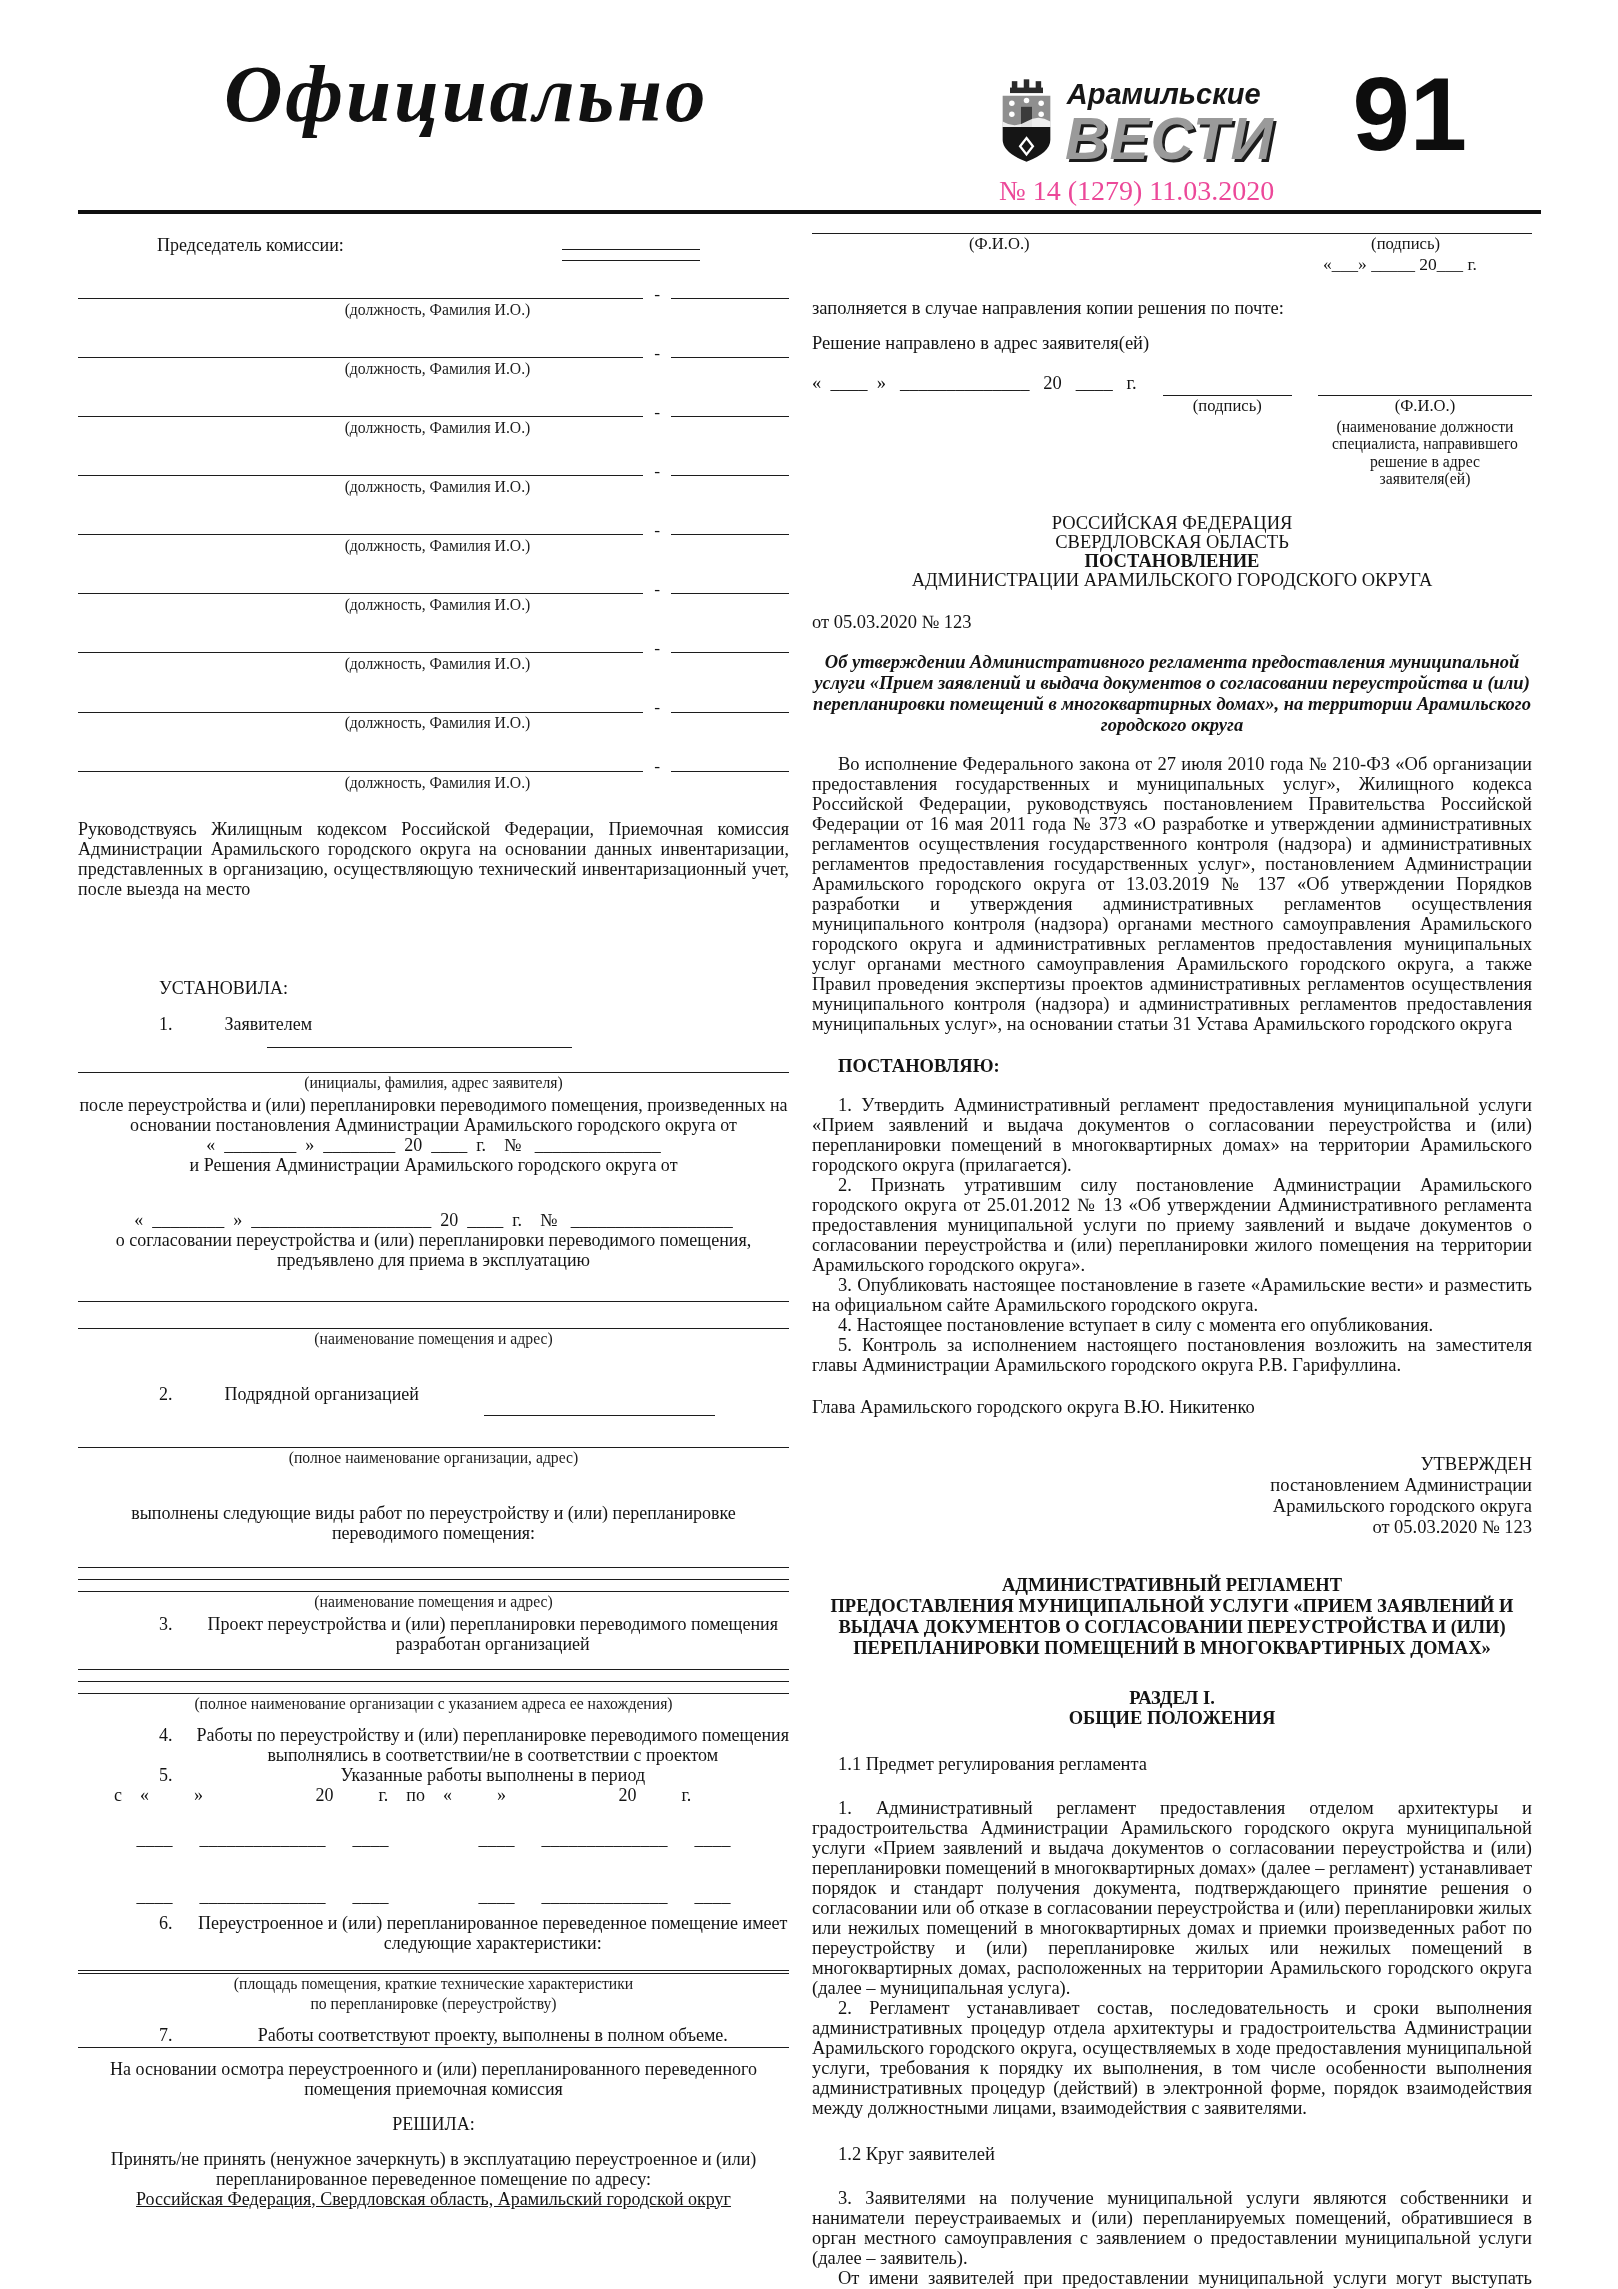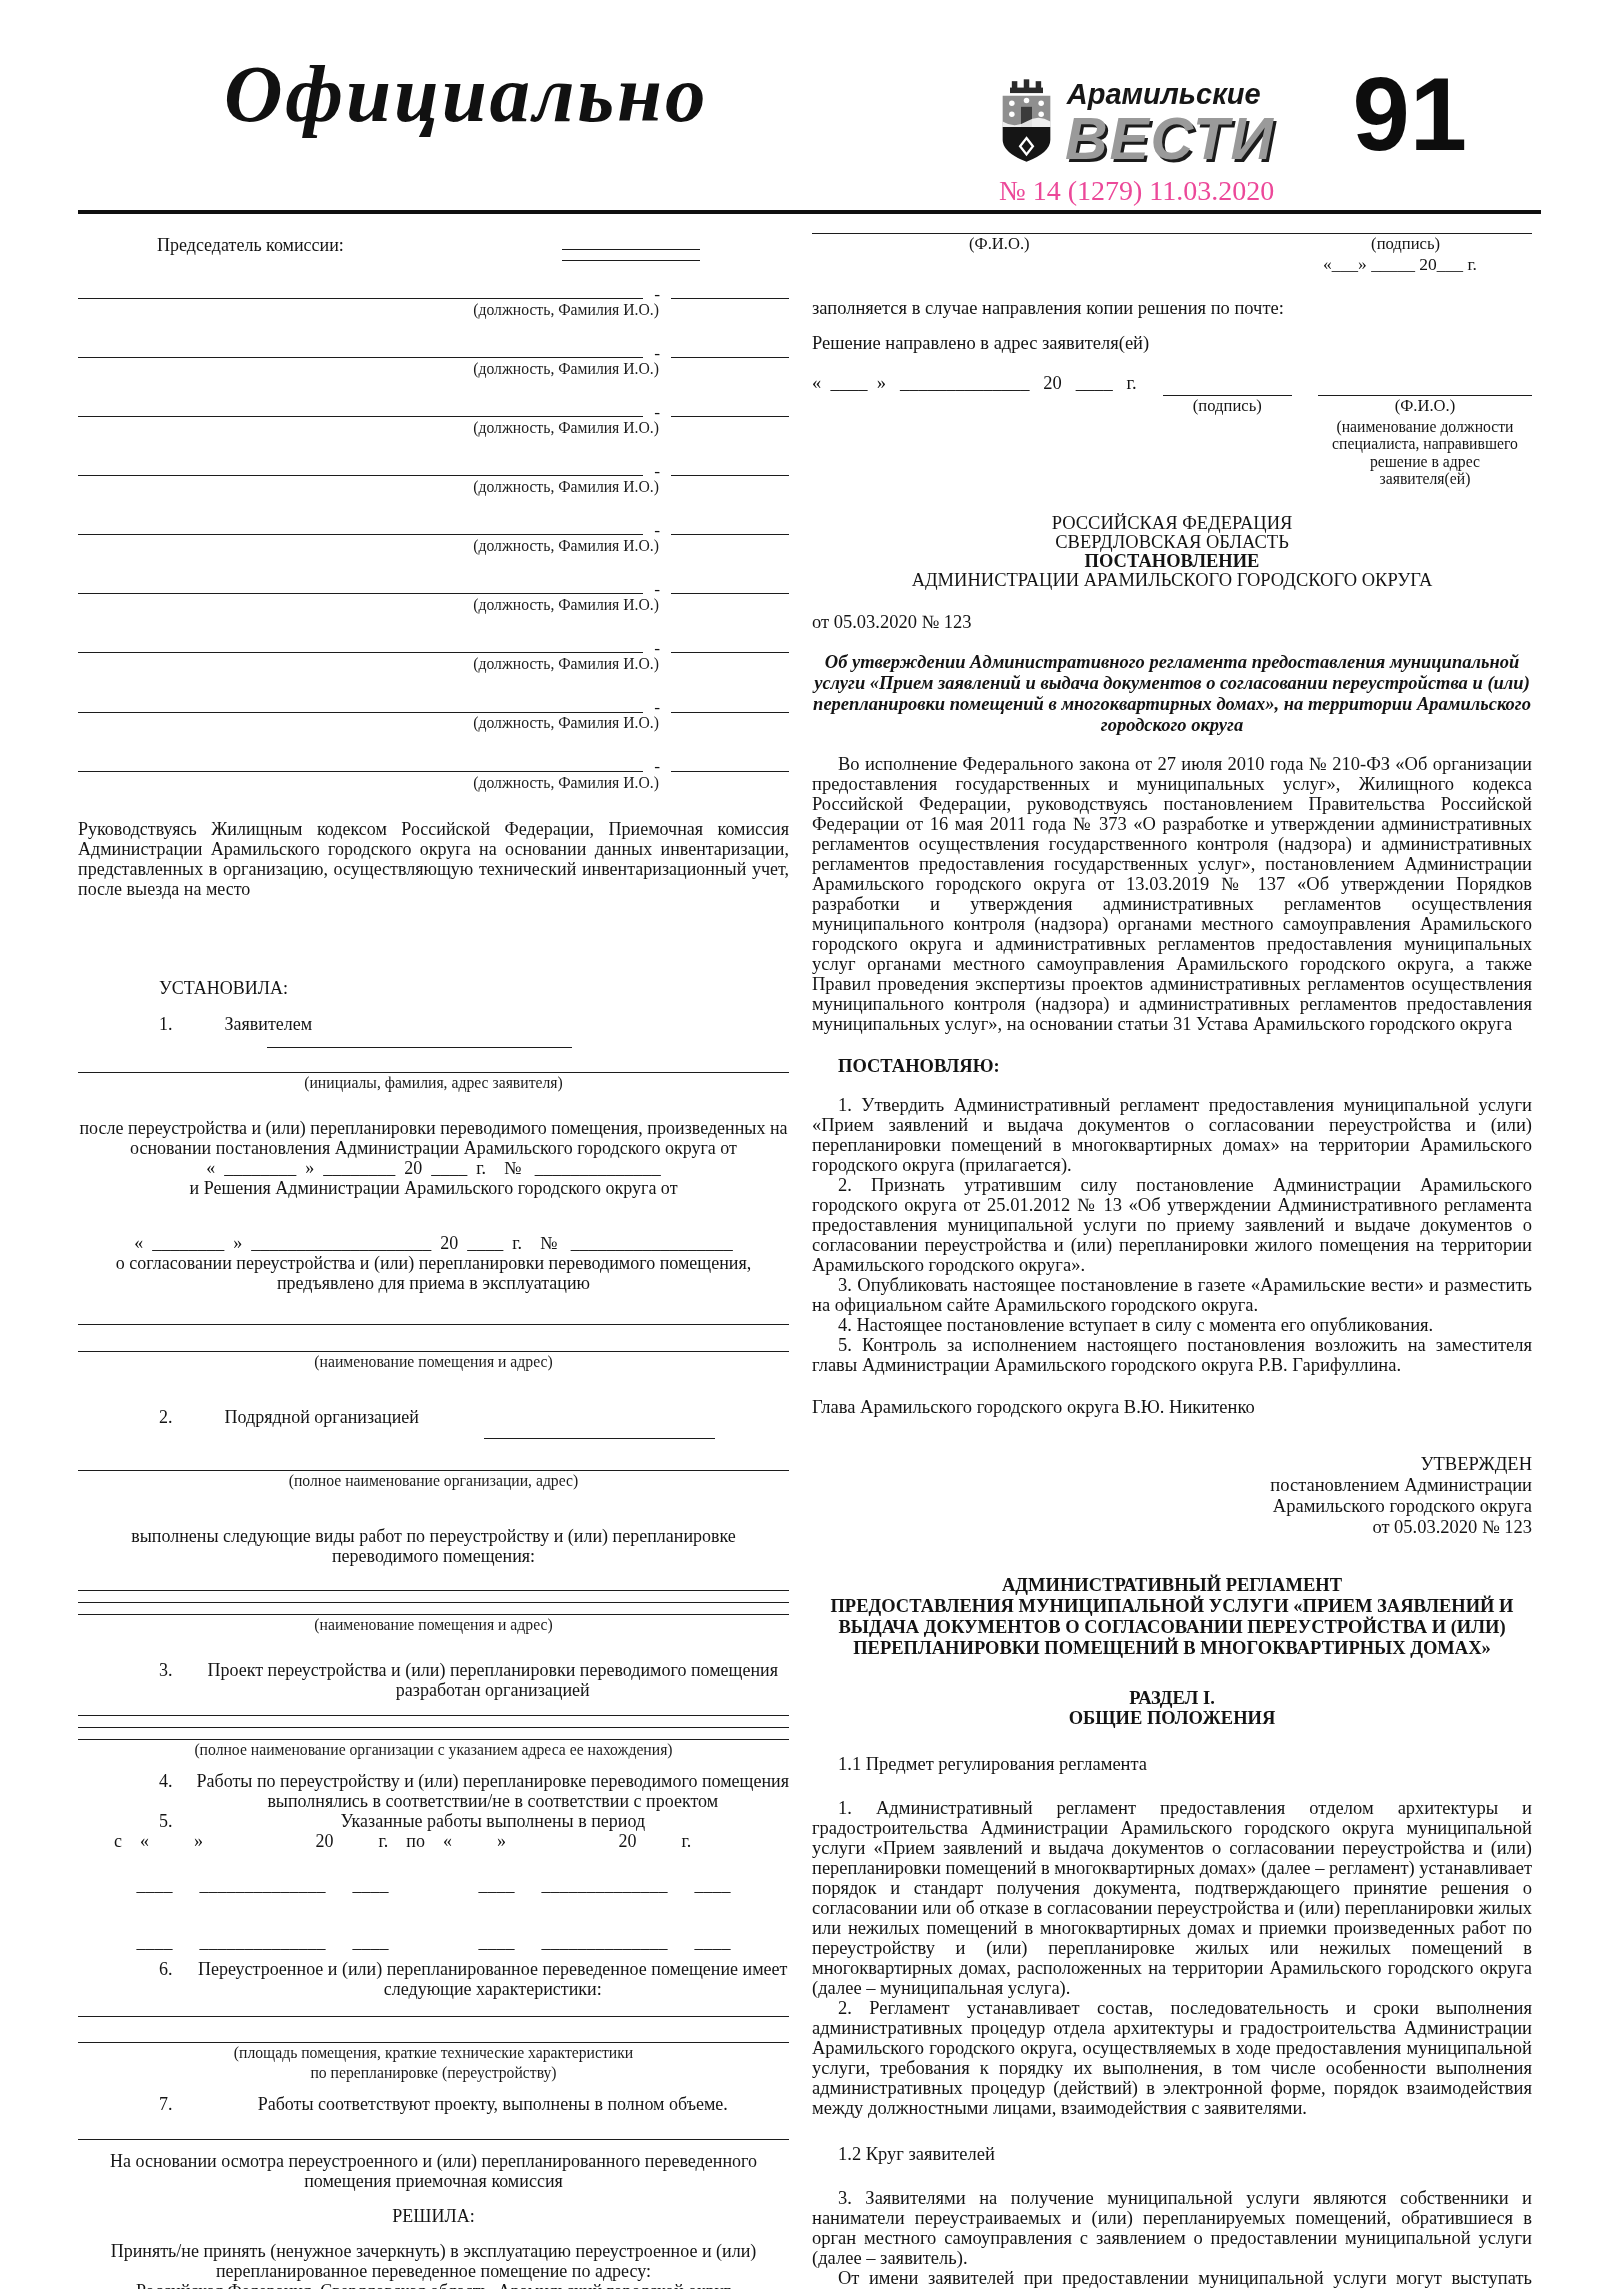--- a/index.html
+++ b/index.html
@@ -28,21 +28,21 @@
   .rule{border-top:1.4px solid #1c1c1c;height:0;}
   .hint{font-size:15.7px;color:#1c1c1c;}
   .chair-row{display:flex;justify-content:space-between;align-items:flex-start;padding-left:79px;margin-top:13px;}
   .chair-lines{width:138px;margin-right:89px;margin-top:3.7px;}
   .chair-lines .rule{margin-top:10px;}
   .mrow{margin-top:29px;}
   .sigline{display:flex;align-items:flex-end;gap:11px;}
   .llong{flex:1;border-bottom:1.4px solid #1c1c1c;height:1.8px;}
   .rdash{font-size:17.5px;line-height:9.2px;}
   .lshort{width:118px;border-bottom:1.4px solid #1c1c1c;height:1.8px;}
-  .hintrow{width:581px;text-align:right;padding-left:138px;box-sizing:border-box;margin-top:0.9px;}
+  .hintrow{width:581px;text-align:center;padding-left:138px;box-sizing:border-box;margin-top:0.9px;}
   .members-head{margin-top:22px;}
   .members-label-row{text-align:center;margin-top:1.8px;}
   .members-head .rule+{margin-top:3.7px;}
   .jpar{text-align:justify;margin:0;}
   .cpar{text-align:center;margin:0;}
   .formline{white-space:pre;text-align:center;}
   .item-row{display:flex;gap:52px;padding-left:81px;}
   .itemc{display:flex;gap:24px;}
   .itemc .num{padding-left:81px;}
   .itemc .txt{flex:1;text-align:center;}
@@ -67,21 +67,21 @@
   .bold{font-weight:700;}
   .doc-date{text-align:left;margin-top:22px;}
   .doc-title{font-weight:700;font-style:italic;text-align:center;margin-top:20px;line-height:21px;}
   .rp{margin:0;text-indent:26px;text-align:justify;}
   .resolve-h{font-weight:700;text-align:left;padding-left:26px;margin-top:22px;}
   .signature-line{text-align:left;margin-top:22px;}
   .approved{text-align:right;margin-top:37px;line-height:21px;}
   .reg-title{font-weight:700;text-align:center;margin-top:37px;line-height:21px;}
   .sec-head{font-weight:700;text-align:center;margin-top:29.5px;line-height:20px;}
   .sub-head{text-align:left;text-indent:26px;margin-top:26px;}
-  .mt8{margin-top:7.4px;} .mt12{margin-top:11px;} .mt14{margin-top:25px;} .mt16{margin-top:14.8px;}
+  .mt8{margin-top:7.4px;} .mt12{margin-top:11px;} .mt14{margin-top:2px;} .mt16{margin-top:14.8px;}
   .mt18{margin-top:16.6px;} .mt20{margin-top:18.5px;} .mt26{margin-top:24px;}
   .mt28{margin-top:26px;} .mt34{margin-top:31px;} .mt40{margin-top:37px;}
   .mt44{margin-top:35px;} .mt86{margin-top:79px;}
   .pl88{padding-left:81px;}
   .pre-line{white-space:pre-line;}
   .tc{text-align:center;}
 </style>
 </head>
 <body>
 

